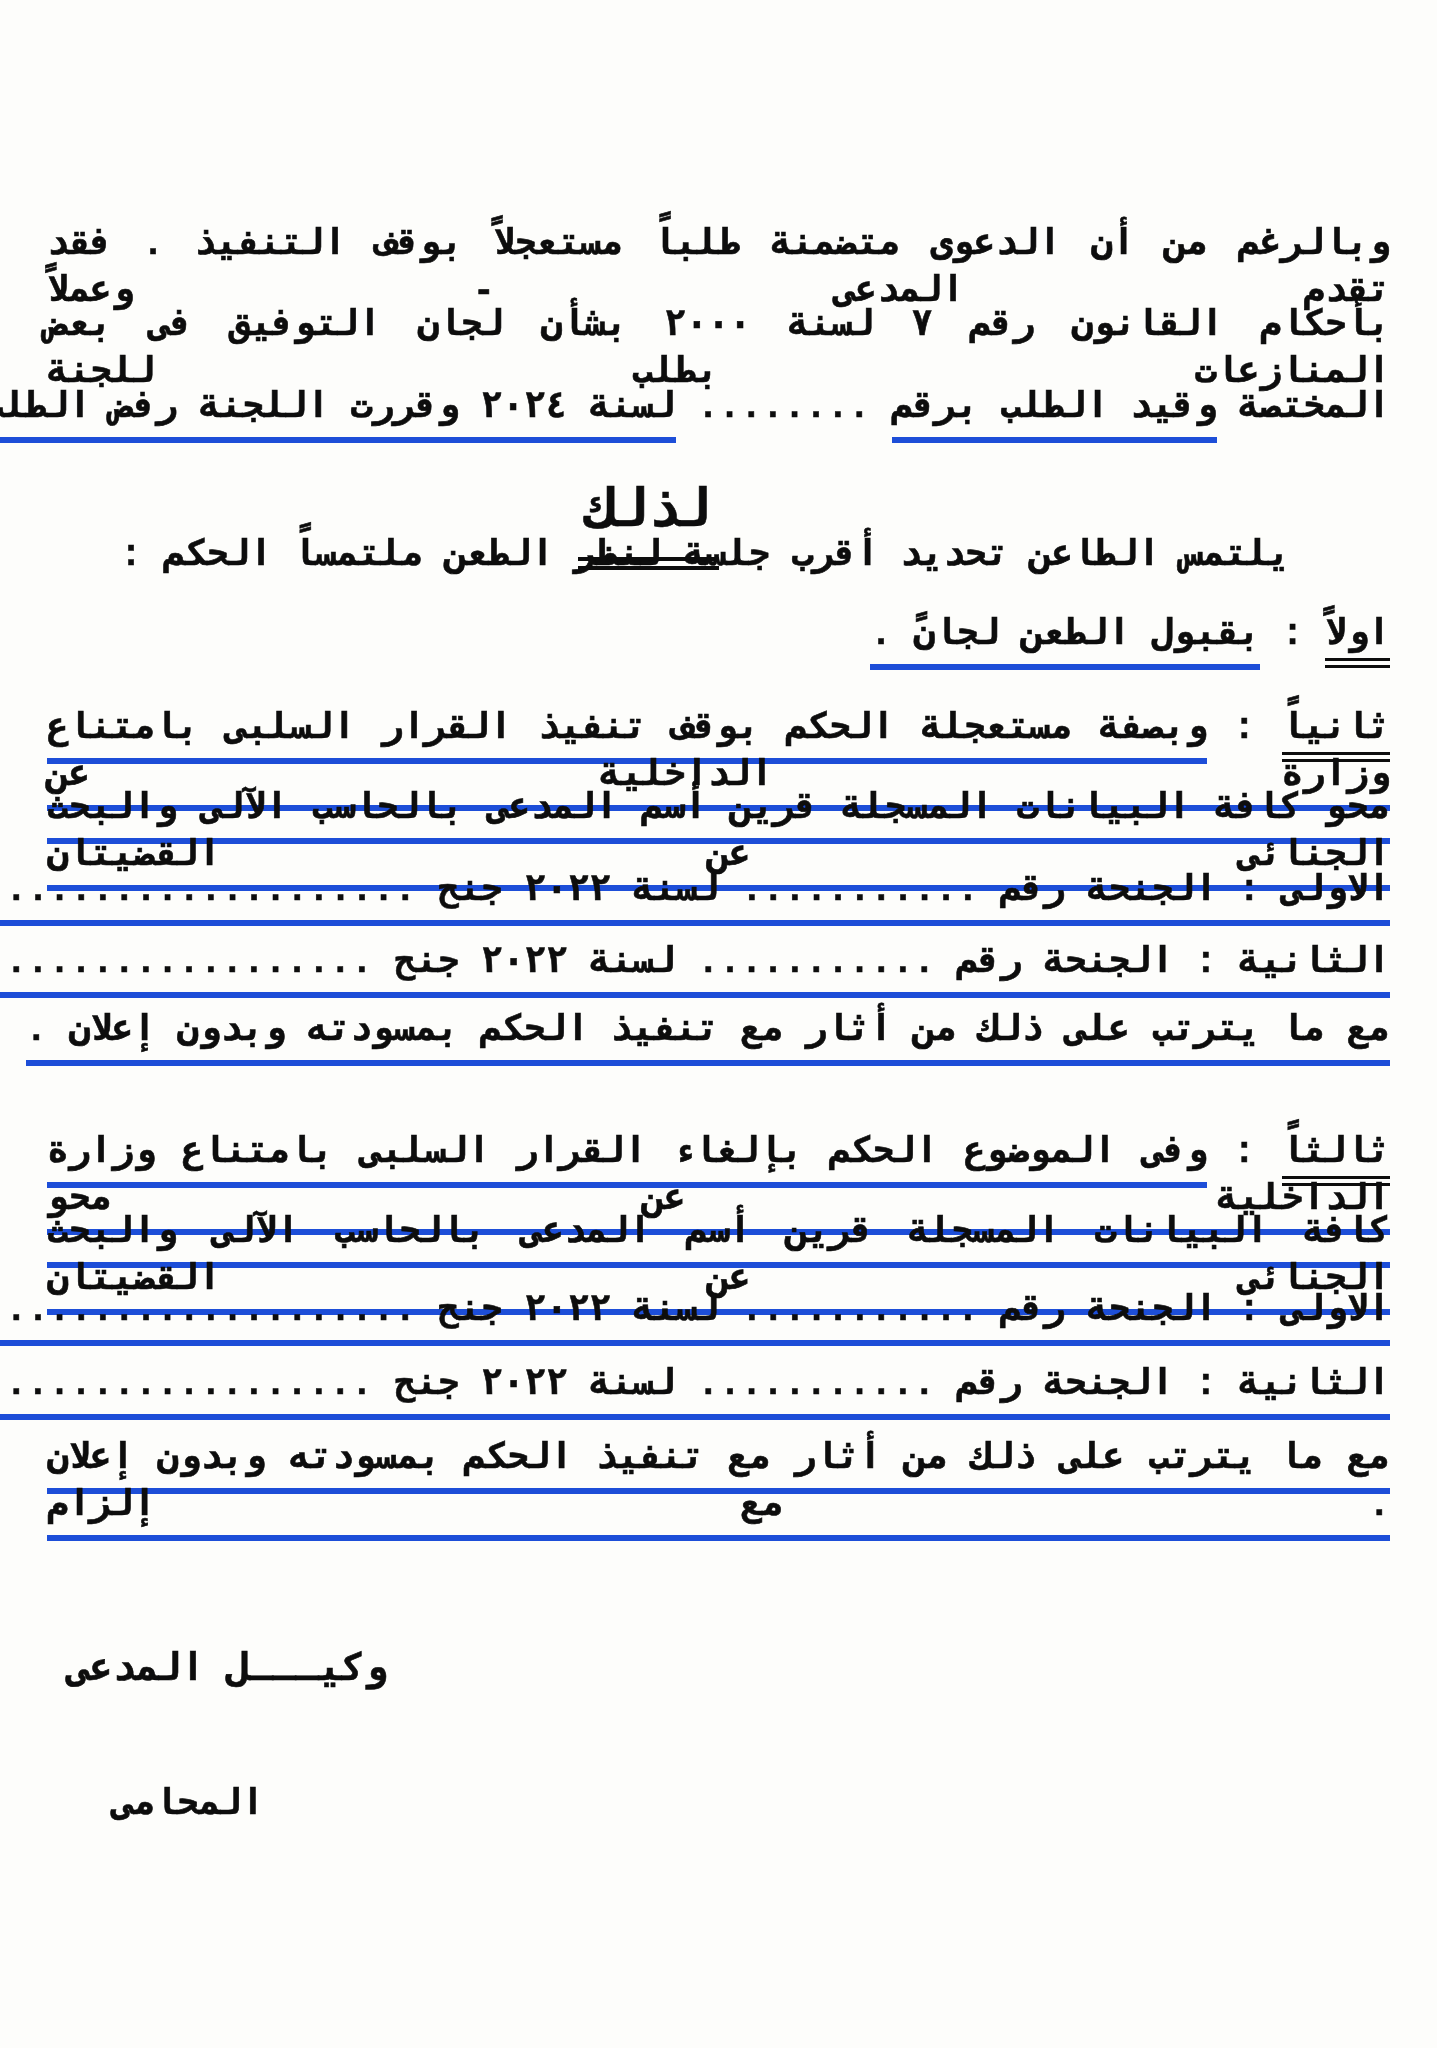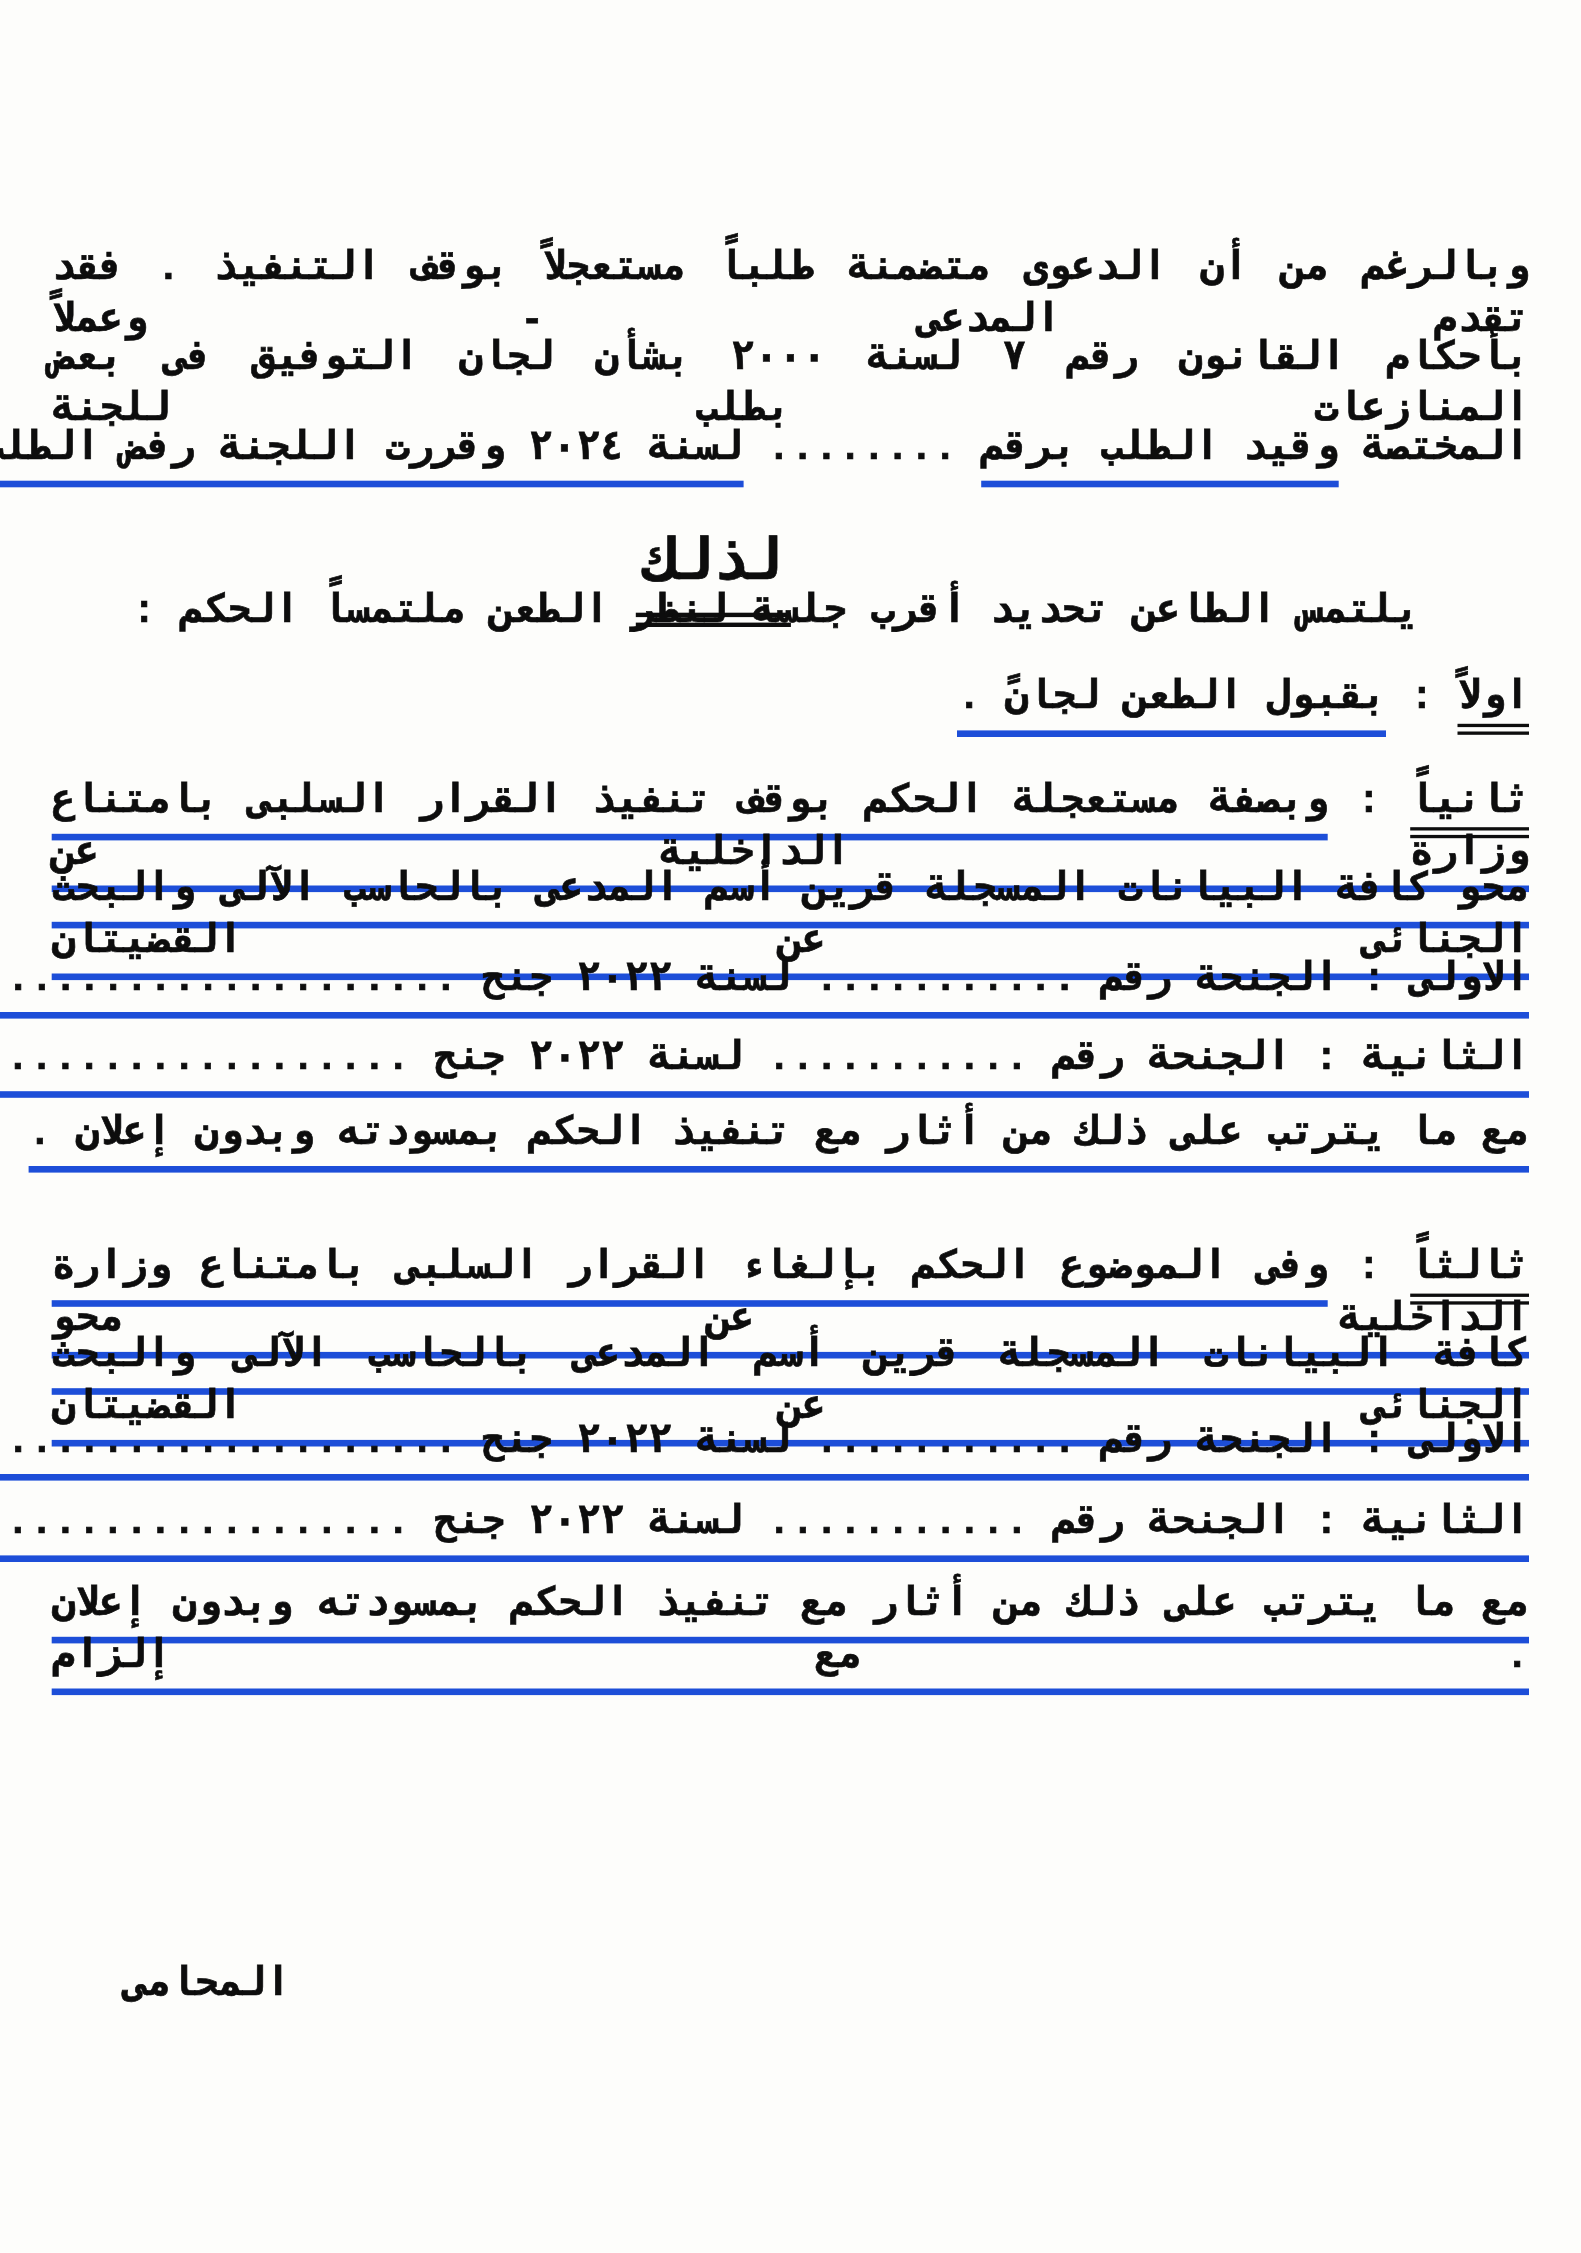--- a/index.html
+++ b/index.html
@@ -133,17 +133,18 @@
 
     <div class="line nw" style="top:1362px">
       <span class="u">الثانية : الجنحة رقم ........... لسنة ٢٠٢٢ جنح ................... .</span>
     </div>
 
     <div class="line just" style="top:1436px">
       <span class="u">مع ما يترتب على ذلك من أثار مع تنفيذ الحكم بمسودته وبدون إعلان . مع إلزام</span>
     </div>
 
 
+    <div class="sig" style="top:1645px; left:20px">وكيـــل المدعى</div>
 
     <div class="sig sig-title" style="top:1782px; left:65px">المحامى</div>
 
   </div>
 </div>
 
 </body></html>

